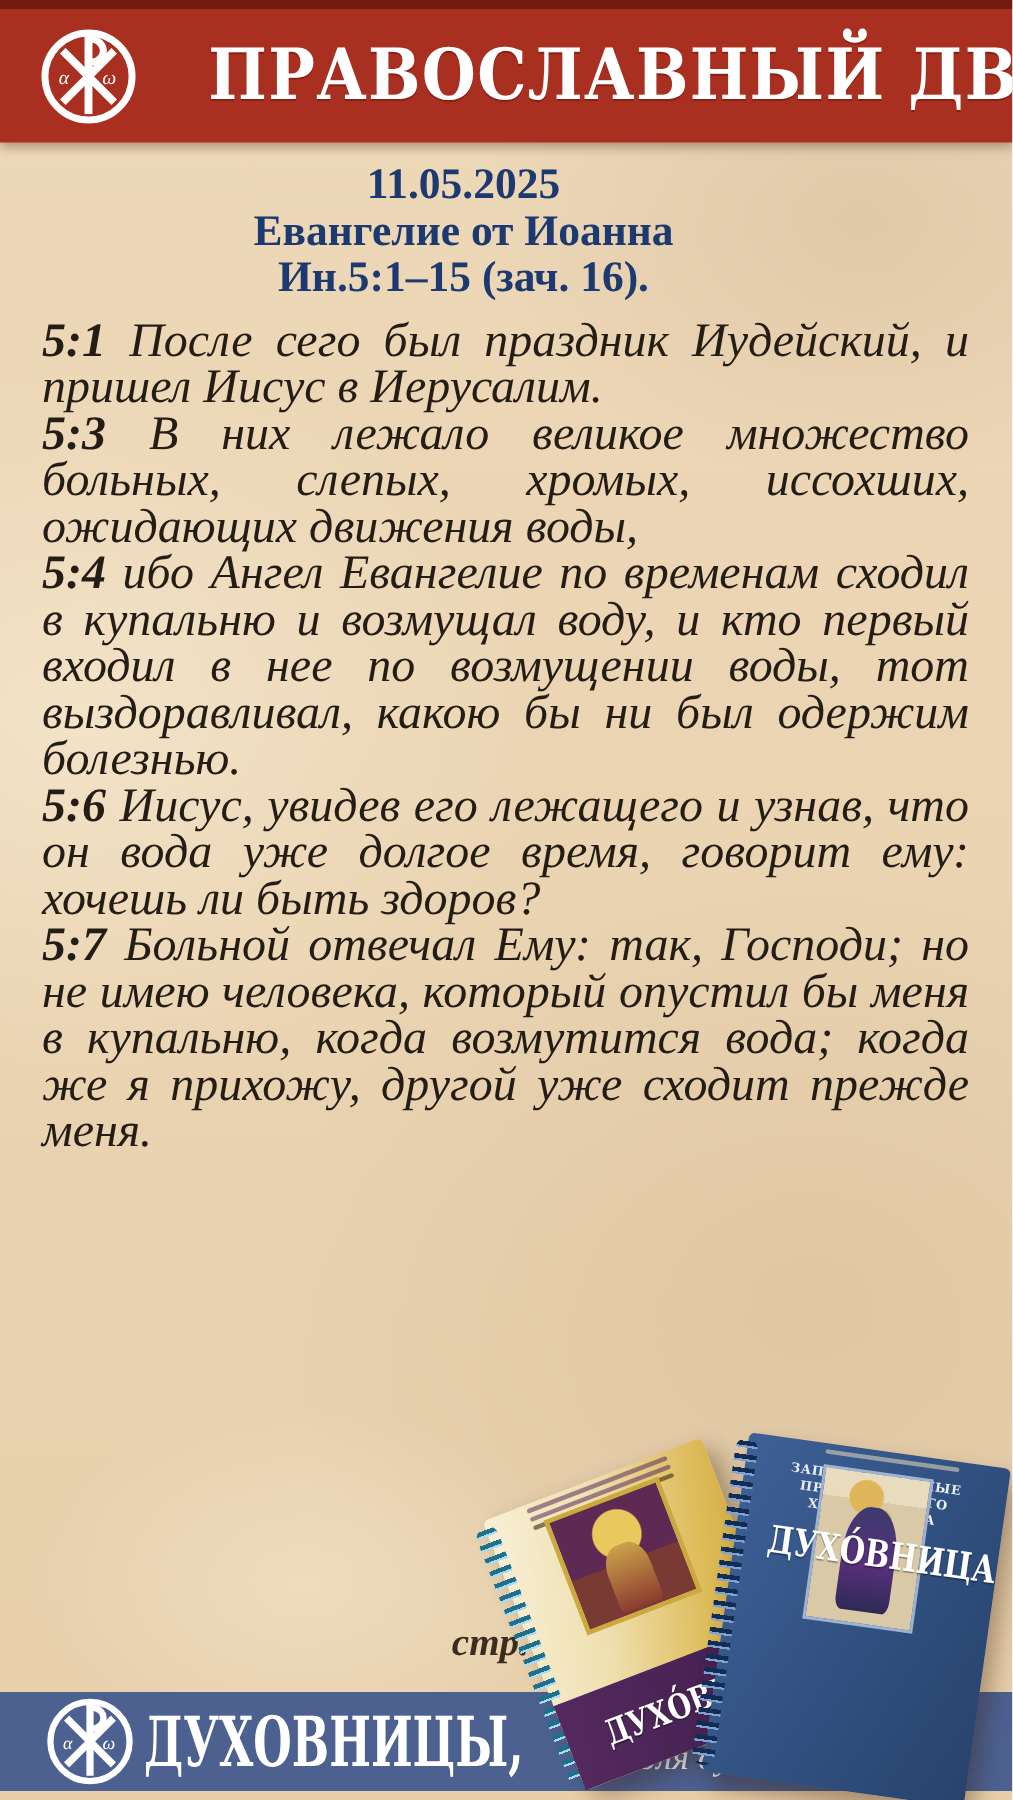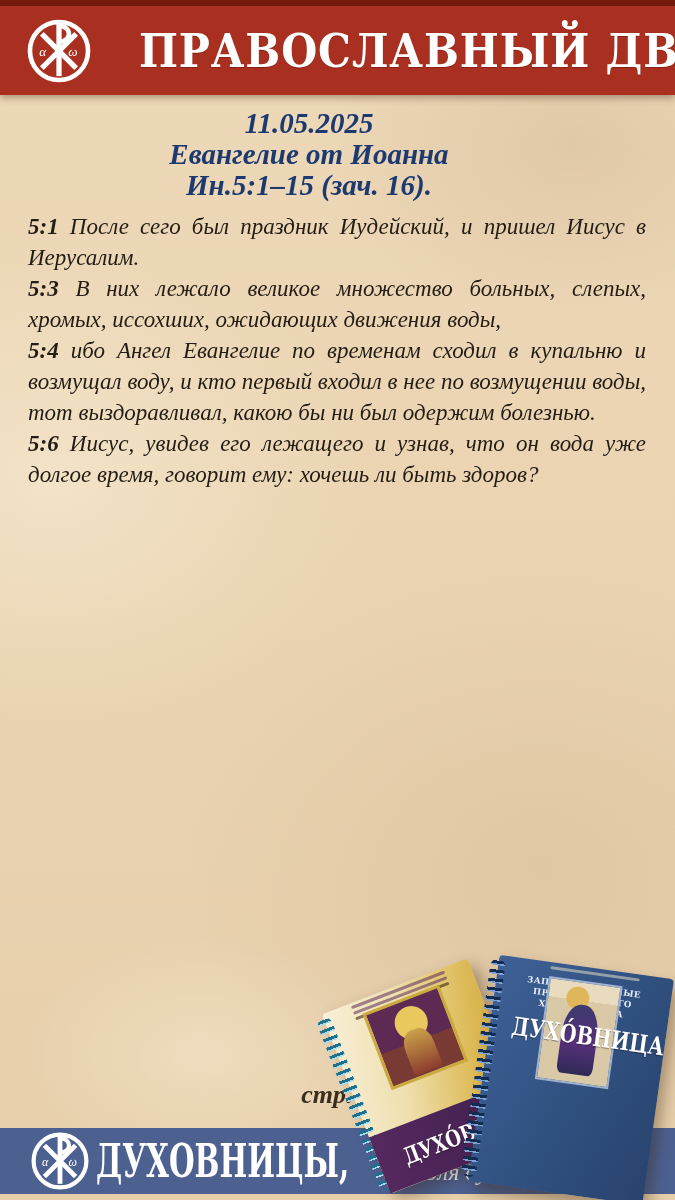--- a/index.html
+++ b/index.html
@@ -29,27 +29,26 @@
     font-size:47px;letter-spacing:1px;white-space:nowrap;
     transform:scaleX(.88);transform-origin:center;
     text-shadow:0 1px 0 rgba(90,10,0,.4);
   }
 
   
   .title-block{
     position:absolute;left:0;top:108px;width:618px;text-align:center;
     color:#1c3970;font-weight:bold;font-size:29px;line-height:31px;
     font-family:"Liberation Serif",serif;
-    font-style:italic;
   }
 
   
   .scripture{
     position:absolute;left:28px;top:211px;width:618px;
-    font-style:italic;font-size:23px;line-height:31px;color:#241d15;
+    font-style:italic;font-size:32px;line-height:31px;color:#241d15;
     text-align:justify;
   }
   .scripture p{margin:0;}
   .vnum{font-weight:bold;}
 
   
   .page-label{
     position:absolute;left:262px;top:1080px;width:110px;text-align:right;
     font-style:italic;font-weight:bold;font-size:26px;color:#3a2d1d;
   }
@@ -161,20 +160,21 @@
     <div>11.05.2025</div>
     <div>Евангелие от Иоанна</div>
     <div>Ин.5:1–15 (зач. 16).</div>
   </div>
 
   <div class="scripture">
     <p><b class="vnum">5:1</b> <span>После сего был праздник Иудейский, и пришел Иисус в Иерусалим.</span></p>
     <p><b class="vnum">5:3</b> <span>В них лежало великое множество больных, слепых, хромых, иссохших, ожидающих движения воды,</span></p>
     <p><b class="vnum">5:4</b> <span>ибо Ангел Евангелие по временам сходил в купальню и возмущал воду, и кто первый входил в нее по возмущении воды, тот выздоравливал, какою бы ни был одержим болезнью.</span></p>
     <p><b class="vnum">5:6</b> <span>Иисус, увидев его лежащего и узнав, что он вода уже долгое время, говорит ему: хочешь ли быть здоров?</span></p>
+    <p><b class="vnum">5:7</b> <span>Больной отвечал Ему: так, Господи; но не имею человека, который опустил бы меня в купальню, когда возмутится вода; когда же я прихожу, другой уже сходит прежде меня.</span></p>
   </div>
 
   <div class="page-label">стр. 1</div>
 
   <div class="books">
     <div class="book book-left">
       <div class="spiral"></div>
       <div class="icon-left"></div>
       <div class="cap-line"></div>
       <div class="cap-line"></div>

